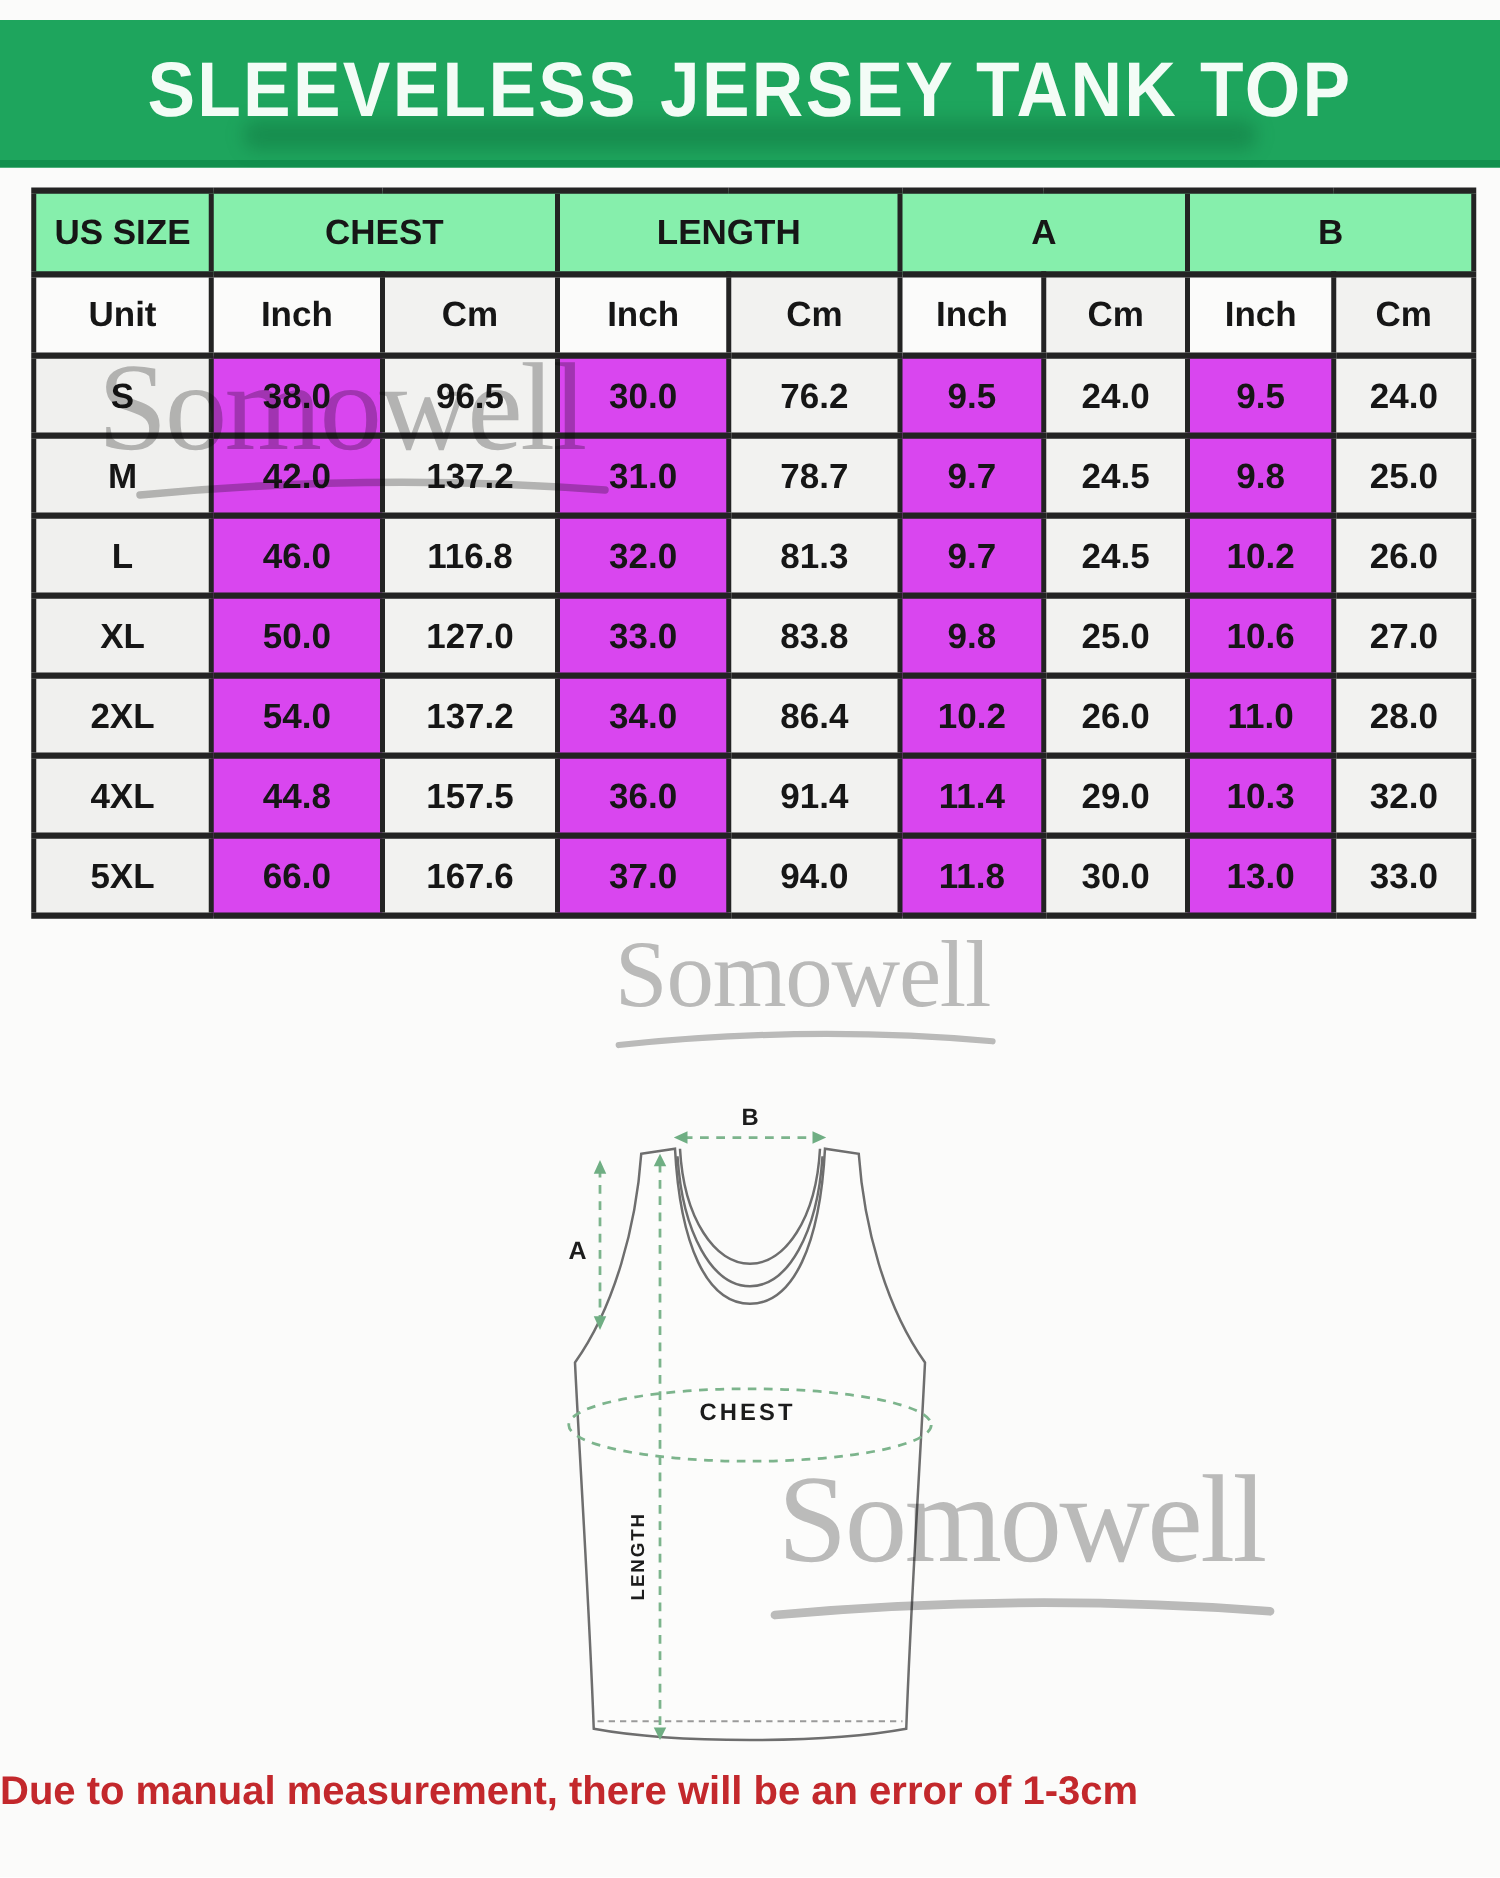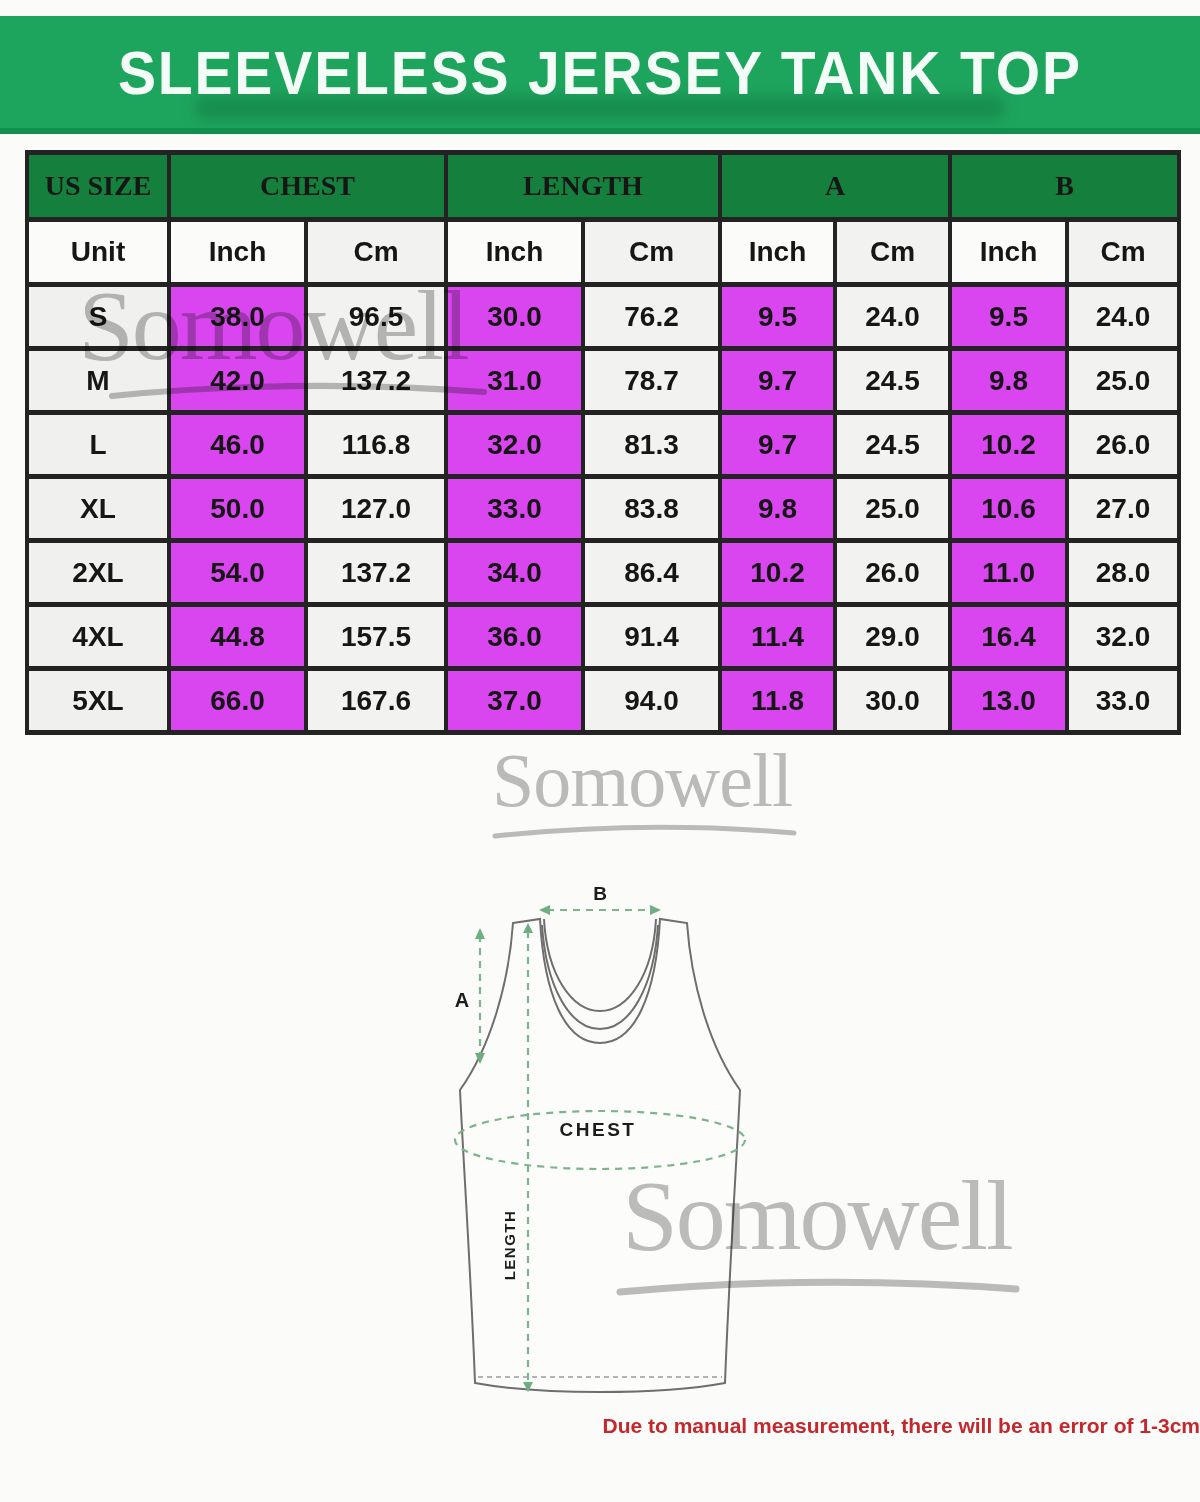--- a/index.html
+++ b/index.html
@@ -37,21 +37,21 @@
     position:absolute;left:25px;top:150px;width:1152px;
     border-collapse:collapse;table-layout:fixed;
   }
   .size-table th,.size-table td{
     border:4px solid var(--tbl-border);
     border-top-width:5px;border-bottom-width:5px;
     text-align:center;vertical-align:middle;
     color:#161616;font-weight:700;font-size:28px;
     background:#fbfbfa;padding:0;
   }
-  .size-table thead tr.groups th{height:62px;background:#15803d;font-family:Liberation Serif, serif;}
+  .size-table thead tr.groups th{height:62px;background:#86efac;}
   .size-table thead tr.units th{height:60px;}
   .size-table tbody tr{height:64px;}
   .size-table th.cm-col,.size-table td.cm-col{background:#f2f2f0;}
   .size-table td.inch-col{background:#d946ef;}
   .size-table tbody th{background:#f0f0ee;}
   
   .wm{
     position:absolute;pointer-events:none;mix-blend-mode:multiply;z-index:5;text-align:center;
   }
   .wm .wm-text{
@@ -63,22 +63,22 @@
   .wm2{left:486px;top:742px;}  .wm2 .wm-text{font-size:76px;letter-spacing:-1px;}
   .wm3{left:612px;top:1166px;} .wm3 .wm-text{font-size:100px;letter-spacing:-2px;}
   .wm .swoosh1{margin:4px 0 0 50px;}
   .wm .swoosh2{margin:4px 0 0 6px;}
   .wm .swoosh3{margin:8px 0 0 4px;}
   
   .diagram{position:absolute;left:420px;top:885px;width:360px;height:520px;z-index:2;}
   .diagram text{font-family:"Liberation Sans",sans-serif;font-weight:700;fill:#1c1c1c;}
   
   .note{
-    position:absolute;left:0;top:1414px;width:1200px;text-align:right;
-    font-size:21px;font-weight:700;color:var(--note-red);z-index:6;
+    position:absolute;left:0;top:1414px;width:1200px;text-align:left;
+    font-size:32px;font-weight:700;color:var(--note-red);z-index:6;
   }
 </style>
 </head>
 <body>
 
 <div class="page">
 
   <div class="banner">
     <div class="ghost"></div>
     <h1>SLEEVELESS JERSEY TANK TOP</h1>
@@ -173,21 +173,21 @@
           <td class="cm-col">28.0</td>
         </tr>
         <tr>
           <th>4XL</th>
           <td class="inch-col">44.8</td>
           <td class="cm-col">157.5</td>
           <td class="inch-col">36.0</td>
           <td class="cm-col">91.4</td>
           <td class="inch-col">11.4</td>
           <td class="cm-col">29.0</td>
-          <td class="inch-col">16.4</td>
+          <td class="inch-col">10.3</td>
           <td class="cm-col">32.0</td>
         </tr>
         <tr>
           <th>5XL</th>
           <td class="inch-col">66.0</td>
           <td class="cm-col">167.6</td>
           <td class="inch-col">37.0</td>
           <td class="cm-col">94.0</td>
           <td class="inch-col">11.8</td>
           <td class="cm-col">30.0</td>

